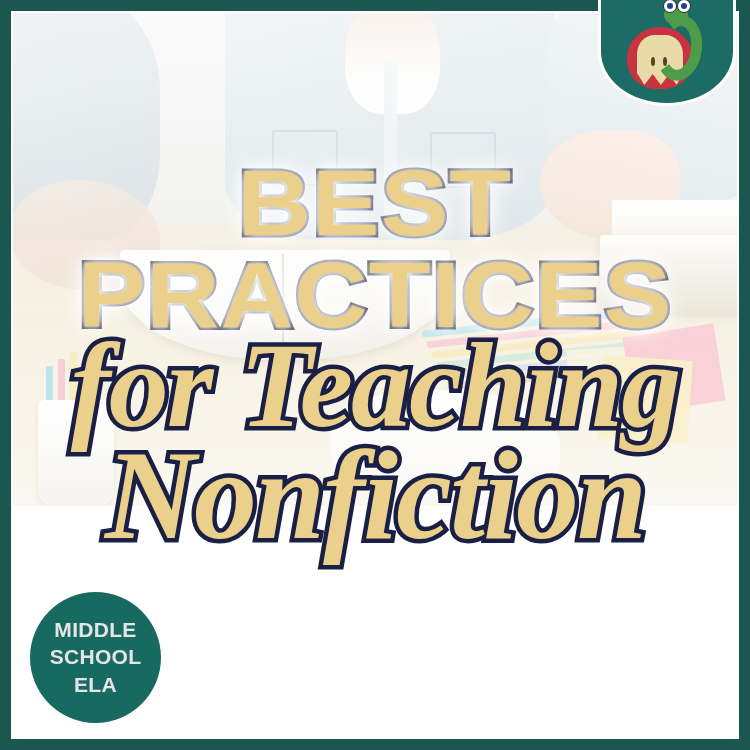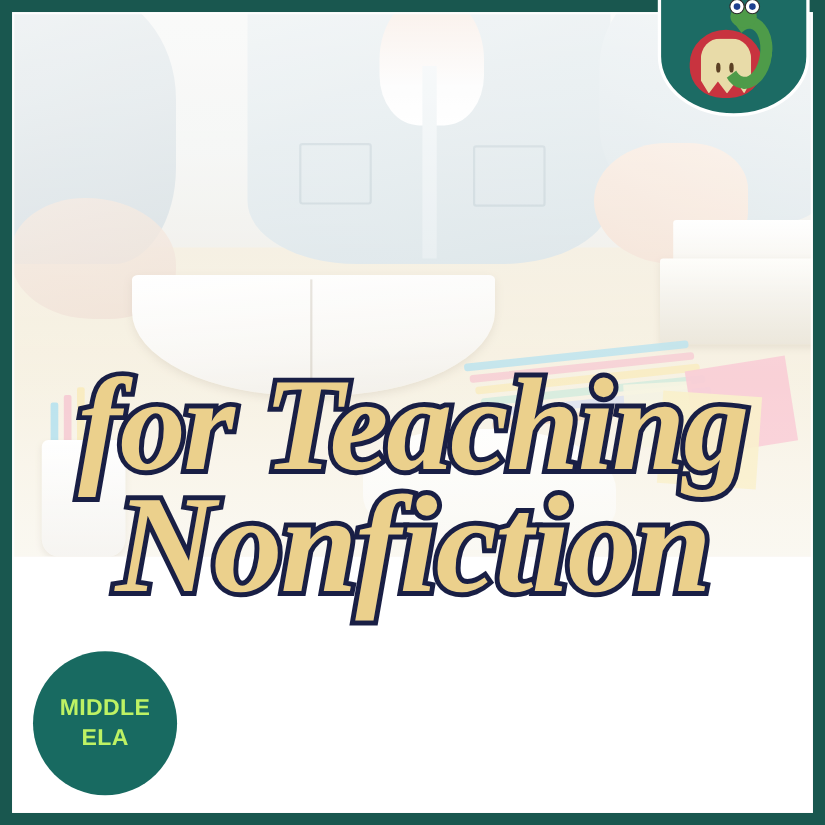--- a/index.html
+++ b/index.html
@@ -238,21 +238,21 @@
     border-radius: 50%;
     background: #186A61;
     z-index: 30;
     display: flex;
     flex-direction: column;
     align-items: center;
     justify-content: center;
     gap: 1px;
   }
   .ms-badge span {
-    color: #bef264;
+    color: #e5e5e5;
     font-family: "Liberation Sans", sans-serif;
     font-weight: bold;
     font-size: 21px;
     letter-spacing: .3px;
     line-height: 1.25;
     text-align: center;
   }
 
   
   .logo-shield {
@@ -354,28 +354,32 @@
       <div class="ph-sticky-cream"></div>
       <div class="ph-sticky-pink"></div>
       <div class="ph-sticky-yellow"></div>
 
       <div class="photo-veil"></div>
     </div>
   </div>
 
   <div class="white-band"></div>
 
+  <div class="headline">
+    <span class="txt">BEST PRACTICES</span>
+  </div>
 
   <div class="script-wrap">
     <span class="script script-1">for Teaching</span>
     <span class="script script-2">Nonfiction</span>
   </div>
 
   <div class="ms-badge">
     <span>MIDDLE</span>
+    <span>SCHOOL</span>
     <span>ELA</span>
   </div>
 
   <div class="logo-shield">
     <div class="logo-art">
       <div class="apple-body"></div>
       <div class="apple-flesh"></div>
       <div class="apple-seed-a"></div>
       <div class="apple-seed-b"></div>
       <div class="worm"></div>

